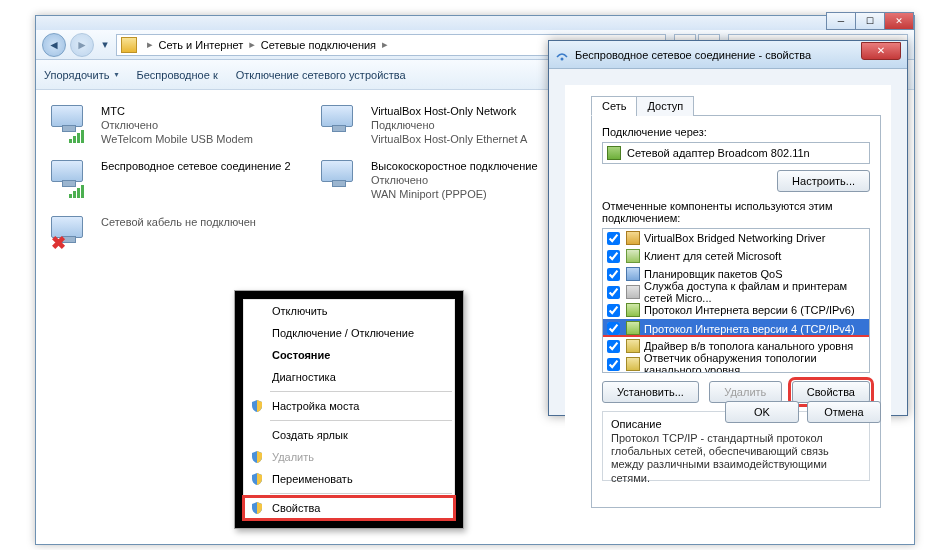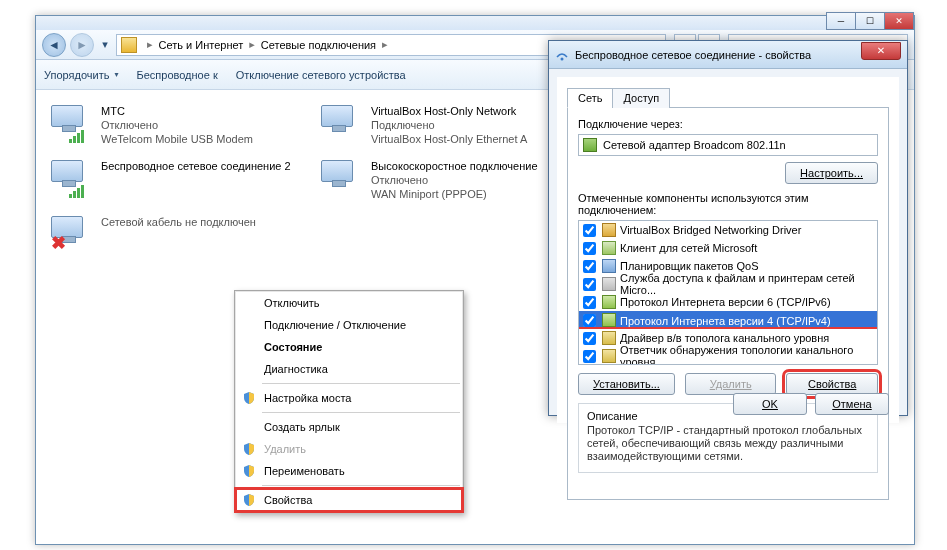--- a/index.html
+++ b/index.html
@@ -46,51 +46,51 @@
 .signal { position:absolute; bottom:0; left:18px; display:flex; align-items:flex-end; gap:1px;}
 .signal span { width:3px; background:#4caf50; display:block;}
 .signal span:nth-child(1){height:4px;} .signal span:nth-child(2){height:7px;} .signal span:nth-child(3){height:10px;} .signal span:nth-child(4){height:13px;}
 .redx { position:absolute; bottom:0; left:0; color:#d33; font-size:18px; font-weight:bold;}
 .conn-txt { line-height:1.25; }
 .conn-name { color:#000;}
 .conn-status { color:#555;}
 .conn-device { color:#555;}
 
 
-.ctxmenu { position:absolute; left:198px; top:200px; width:230px; background:#000000; border:1px solid #a6a6a6; box-shadow:2px 3px 6px rgba(0,0,0,0.3); padding:0;}
+.ctxmenu { position:absolute; left:198px; top:200px; width:230px; background:#000000; border:1px solid #a6a6a6; box-shadow:2px 3px 6px rgba(0,0,0,0.3); padding:8px;}
 .ctxmenu .inner { background:#fff; border:1px solid #e6e6e6;}
 .ctxitem { display:flex; align-items:center; height:22px; padding:0 10px 0 28px; position:relative; cursor:pointer;}
 .ctxitem.bold { font-weight:bold;}
 .ctxitem.disabled { color:#a1a1a1; cursor:default;}
 .ctxitem.highlight-red { outline: 3px solid #e53935; outline-offset: -1px;}
 .ctxsep { height:1px; background:#d0d0d0; margin:3px 2px 3px 26px;}
 .shield { position:absolute; left:6px; width:14px; height:14px; }
 .shield svg { width:14px; height:14px; }
 
 
 .dialog { position:absolute; left:548px; top:40px; width:360px; height:376px; background:#eef3f9; border:1px solid #4b6d93; box-shadow:0 0 10px rgba(0,0,0,0.35);}
 .dlg-title { height:28px; background: linear-gradient(#e6f1fb,#c3daf0); border-bottom:1px solid #9fb8d0; display:flex; align-items:center; padding:0 6px;}
 .dlg-title-ic { width:14px; height:14px; margin-right:6px;}
 .dlg-title-txt { color:#000;}
 .dlg-close { margin-left:auto; width:40px; height:18px; margin-top:-8px; background:linear-gradient(#e97c7c,#c43a3a); border:1px solid #8e2a2a; border-radius:0 0 3px 3px; color:#fff; display:flex; align-items:center; justify-content:center; font-size:10px; cursor:pointer;}
-.dlg-body { padding: 8px 10px 10px 10px; background:#fff; margin:8px; height:calc(100% - 28px); position:relative;}
+.dlg-body { padding: 8px 10px 10px 26px; background:#fff; margin:16px; height:calc(100% - 28px); position:relative;}
 
 
 .tabs { display:flex; gap:0; border-bottom:1px solid #aab9c8; margin-top:2px;}
 .tab { padding:3px 10px; border:1px solid #aab9c8; border-bottom:none; background:#f4f7fb; margin-right:-1px; cursor:pointer; position:relative; top:1px;}
 .tab.active { background:#fff; border-bottom:1px solid #fff;}
 
 .tabpanel { border:1px solid #aab9c8; border-top:none; padding:10px 10px 10px 10px; height:392px; background:#fff;}
 
 .fieldrow { margin-bottom:6px;}
 .label { display:block; margin-bottom:4px;}
 .adapterbox { height:22px; border:1px solid #aab9c8; background:#fff; display:flex; align-items:center; padding:0 4px; gap:6px;}
 .adaptic { width:14px; height:14px; background:linear-gradient(#a7d37c,#6eaf3b); border:1px solid #4a7d22;}
 
-.btn { height:22px; padding: 0 14px; border:1px solid #8a9bad; background:linear-gradient(#fafcfe,#e1e8ef); cursor:pointer; display:inline-flex; align-items:center; justify-content:center; border-radius:3px;text-decoration:underline;}
+.btn { height:22px; padding: 0 14px; border:1px solid #8a9bad; background:linear-gradient(#fafcfe,#e1e8ef); cursor:pointer; display:inline-flex; align-items:center; justify-content:center; border-radius:3px;}
 .btn:disabled, .btn.disabled { color:#9f9f9f; cursor:default;}
 .btn.highlight-red { outline: 3px solid #e53935; outline-offset: 1px;}
 
 .right { text-align:right;}
 
 .complist { border:1px solid #aab9c8; background:#fff; height:145px; overflow:hidden; margin-top:4px;}
 .comp { display:flex; align-items:center; height:18px; padding:0 4px; gap:4px; cursor:pointer;}
 .comp.selected { background:#3573d6; color:#fff;}
 .comp.red-under { border-bottom:2px solid #e53935;align-items:flex-end;}
 .comp input[type=checkbox]{ margin:0 2px 0 0;}

